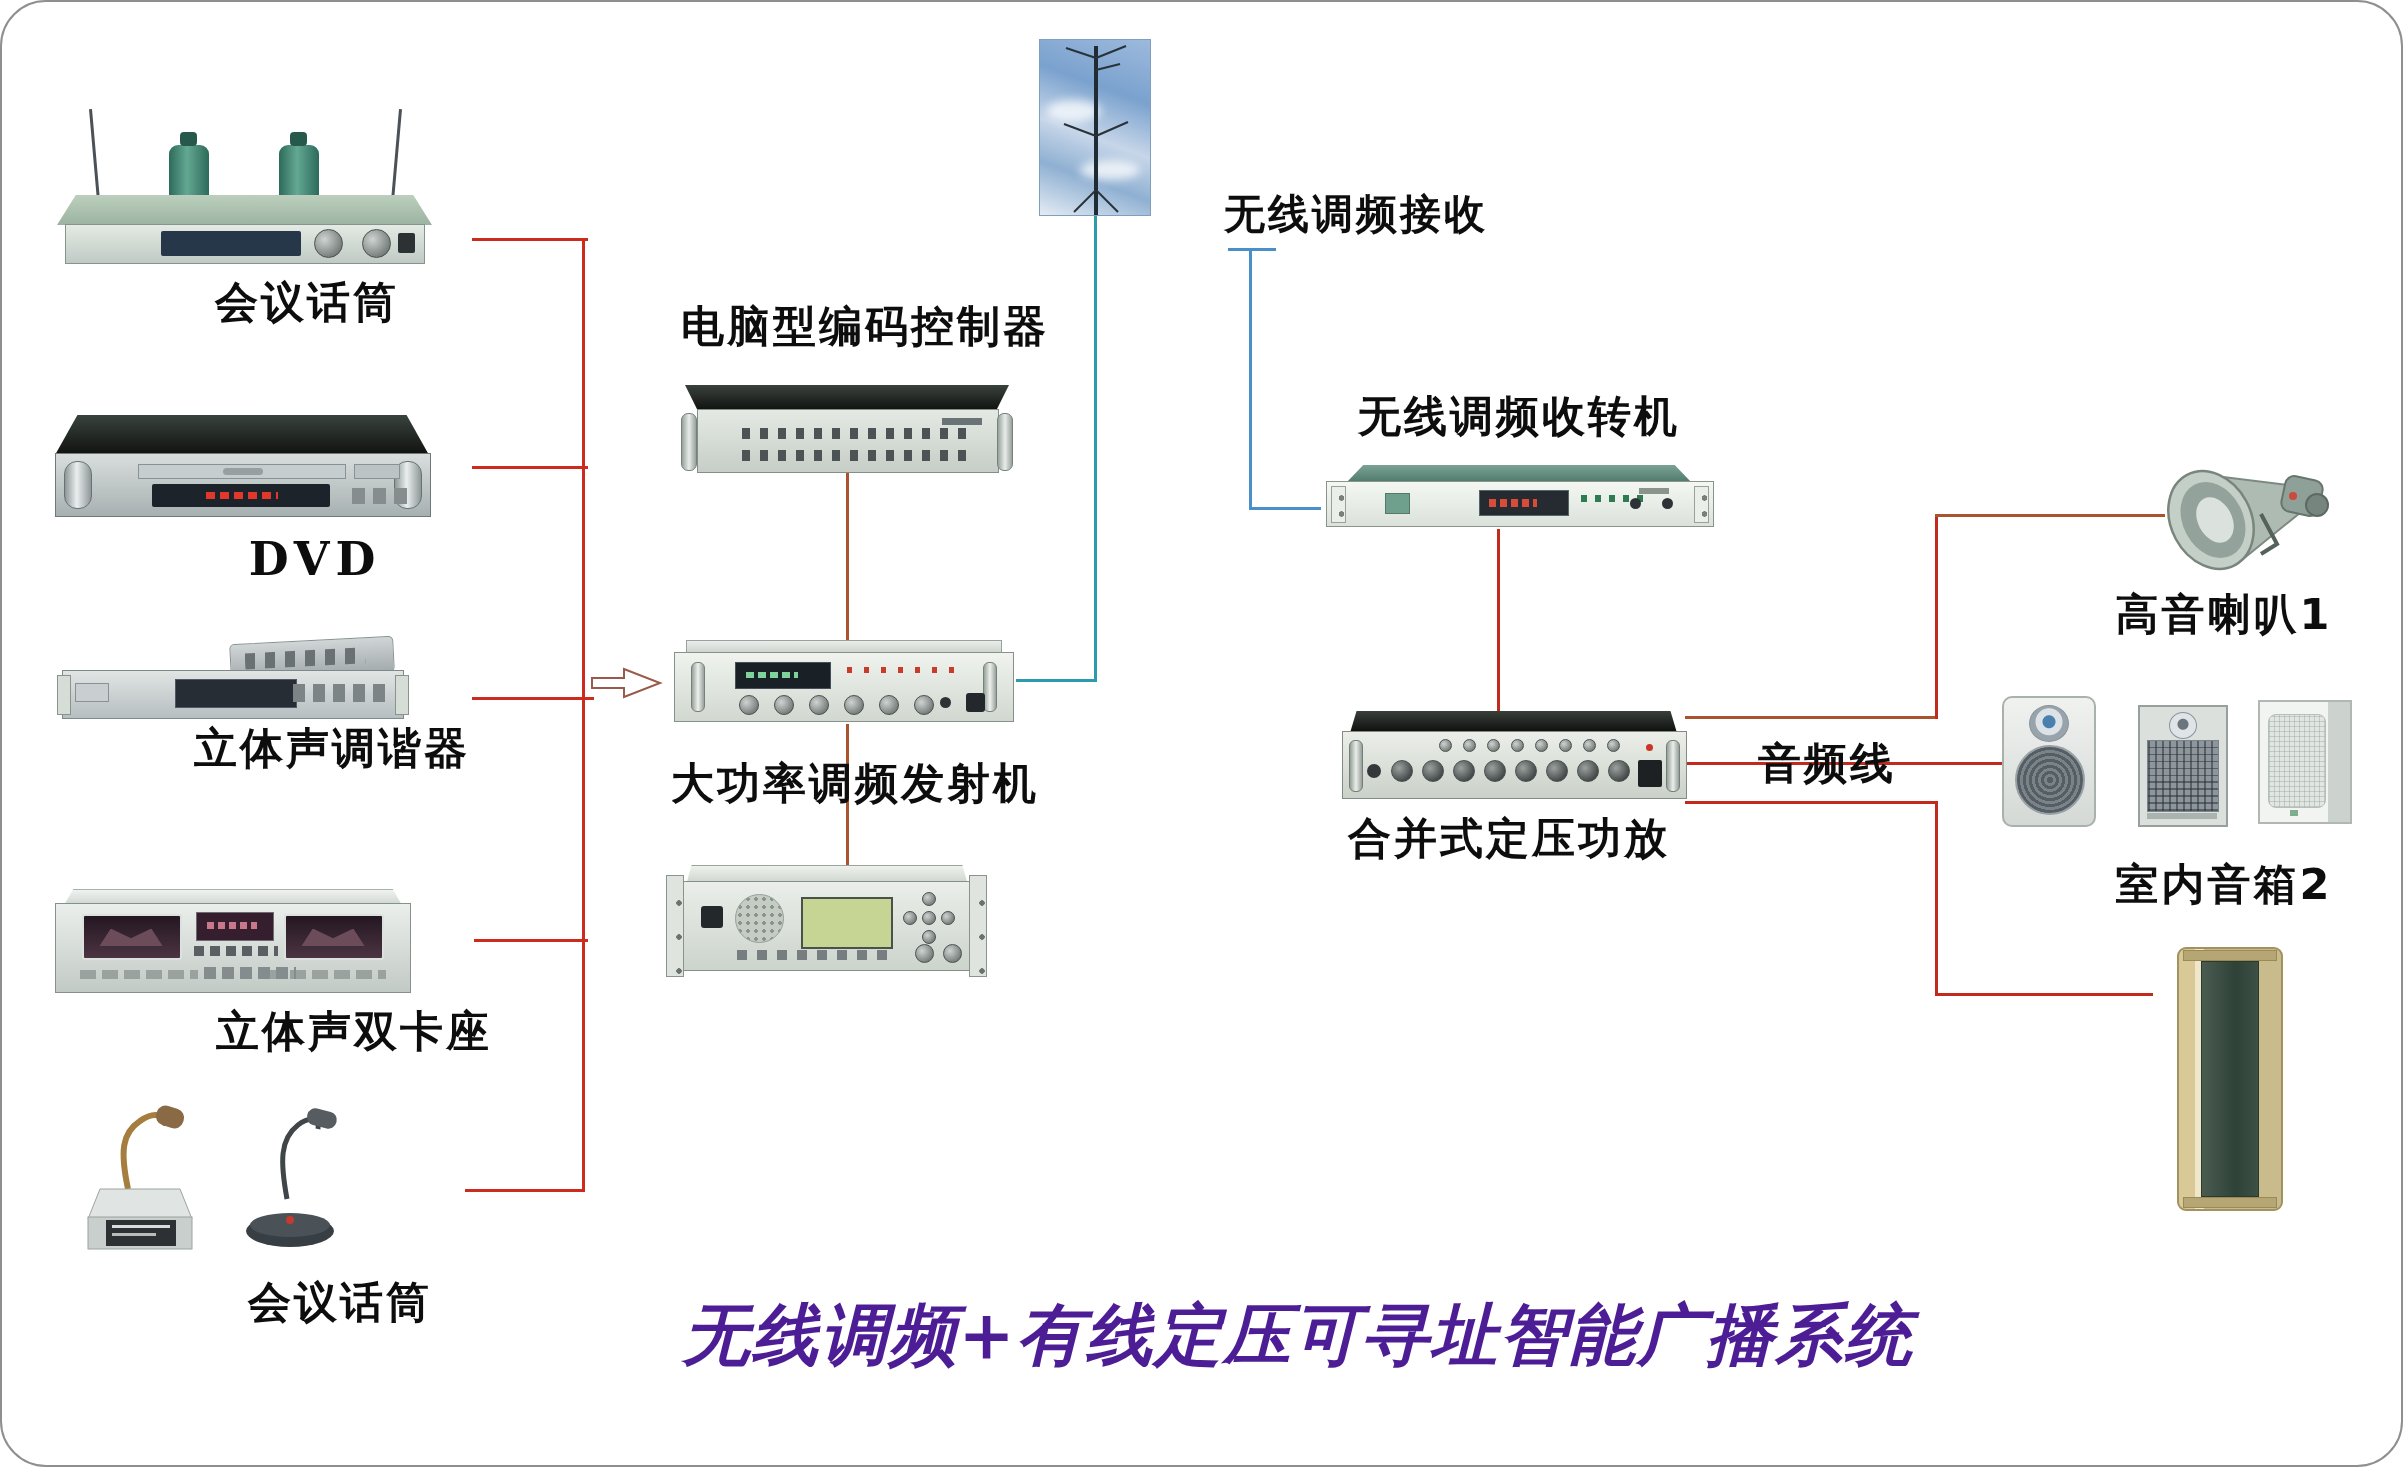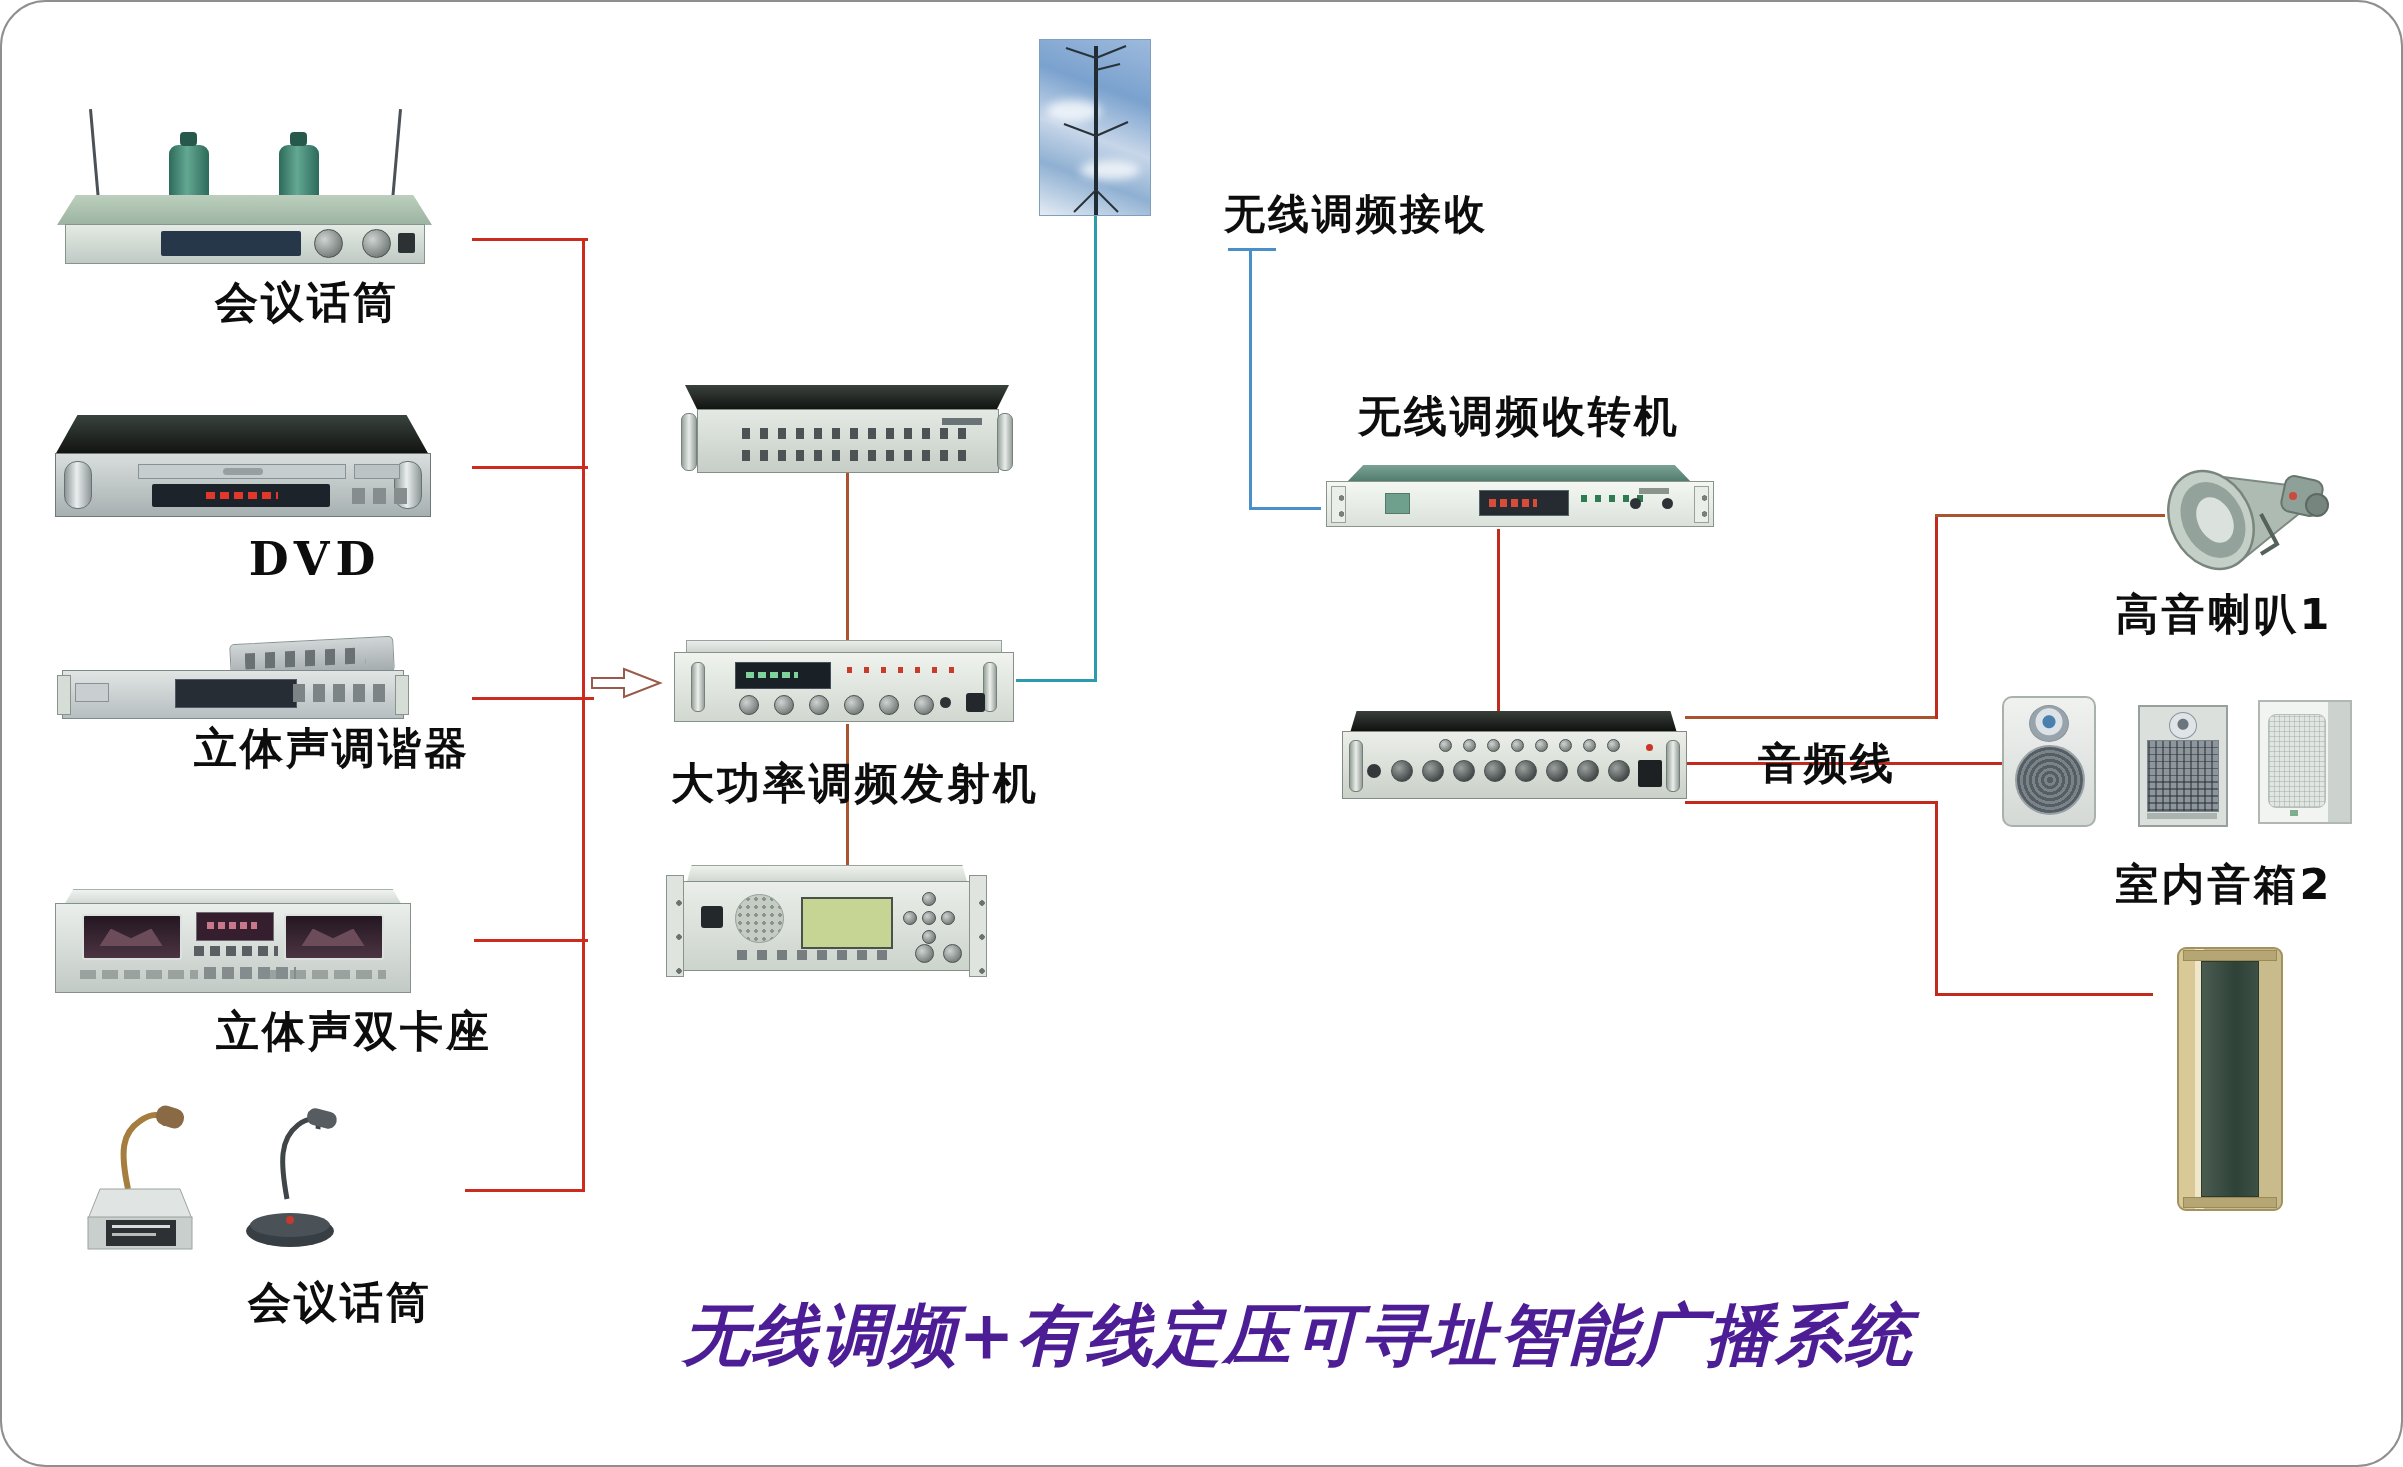--- a/index.html
+++ b/index.html
@@ -309,20 +309,21 @@
   <div class="abs" style="left:673px;top:383px;width:344px;height:87px;">
     <div class="enc-top"></div>
     <div class="enc-front">
       <div class="enc-row" style="top:18px;"></div>
       <div class="enc-row" style="top:40px;"></div>
       <div class="enc-model"></div>
     </div>
     <div class="enc-handle" style="left:6px;"></div>
     <div class="enc-handle" style="right:6px;"></div>
   </div>
+  <div class="lbl" style="left:863px;top:296px;">电脑型编码控制器</div>
 
   <div class="abs" style="left:672px;top:638px;width:338px;height:84px;">
     <div class="tx-top"></div>
     <div class="tx-front">
       <div class="tx-handle" style="left:16px;"></div>
       <div class="tx-handle" style="right:16px;"></div>
       <div class="tx-disp"></div>
       <div class="tx-leds"></div>
       <div class="tx-knobs">
         <span class="knob"></span>
@@ -400,20 +401,21 @@
           <span class="knob"></span>
         <span class="knob"></span>
           <span class="knob"></span>
           <span class="knob"></span>
           <span class="knob"></span>
       </div>
       <div class="amp-led"></div>
       <div class="amp-pwr"></div>
     </div>
   </div>
+  <div class="lbl" style="left:1507px;top:808px;">合并式定压功放</div>
 
   <div class="lbl" style="left:1825px;top:733px;">音频线</div>
 
   <svg class="abs" style="left:2163px;top:448px;" width="170" height="126" viewBox="0 0 170 126">
     <polygon points="50,26 132,36 136,62 72,114" fill="#aebbb2" stroke="#7d8a82" stroke-width="2"></polygon>
     <ellipse cx="46" cy="70" rx="40" ry="51" transform="rotate(-28 46 70)" fill="#c4cfc8" stroke="#79867e" stroke-width="2.5"></ellipse>
     <ellipse cx="48" cy="70" rx="30" ry="40" transform="rotate(-28 48 70)" fill="#93a29a"></ellipse>
     <ellipse cx="50" cy="70" rx="17" ry="24" transform="rotate(-28 50 70)" fill="#dbe2dd"></ellipse>
     <rect x="118" y="28" width="38" height="36" rx="9" transform="rotate(12 137 46)" fill="#8fa098" stroke="#68756d" stroke-width="2"></rect>
     <circle cx="152" cy="55" r="11" fill="#76857d" stroke="#5d6a62" stroke-width="2"></circle>

